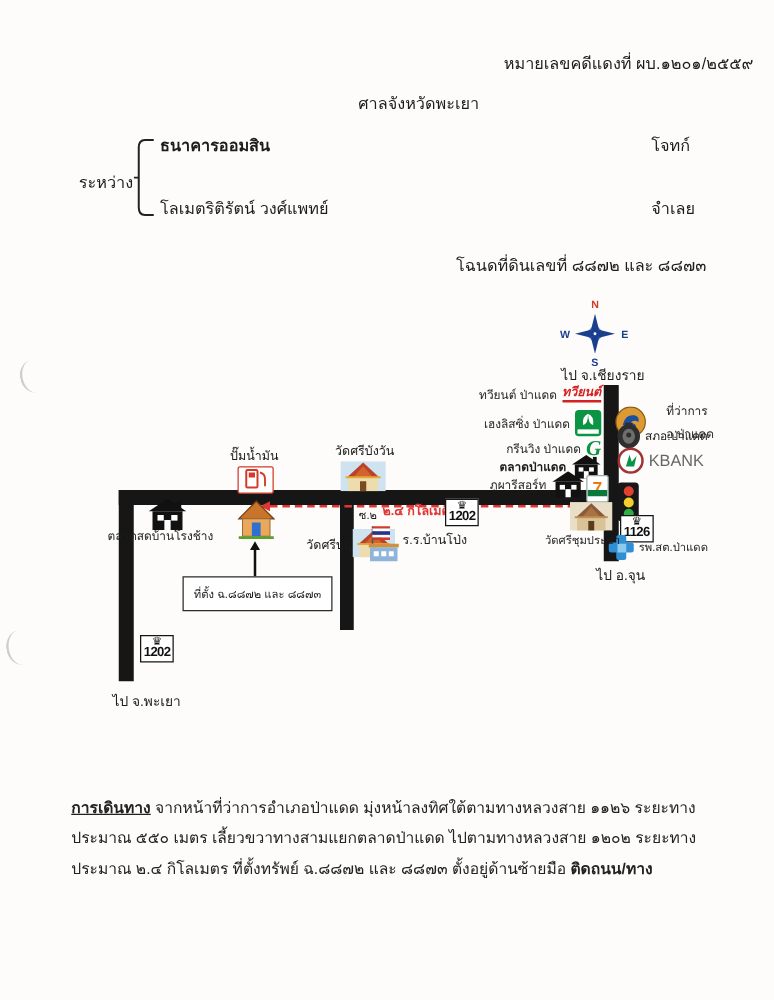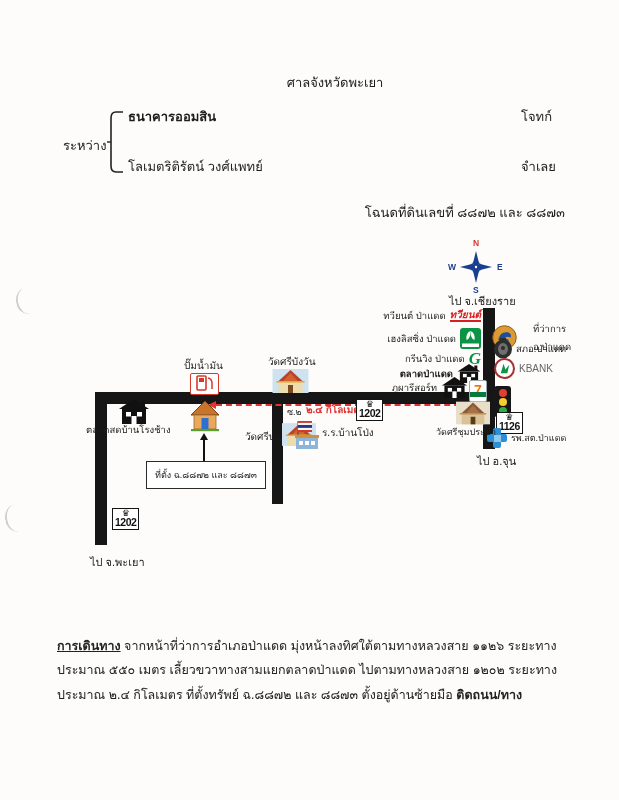--- a/index.html
+++ b/index.html
@@ -38,20 +38,21 @@
   .scan-arc{position:absolute;border-left:2px solid #a9a9a9;border-radius:50% ;opacity:.55;}
   .dirs{position:absolute;left:57px;top:634px;width:514px;font-size:12.5px;line-height:1.95;text-align:left;color:#222;}
   .dirs .head{font-weight:bold;text-decoration:underline;}
   .dirs .emp{font-weight:bold;}
 </style>
 </head>
 <body>
 
 <div class="page">
 
+  <div class="lbl hdr" style="left:403px;top:44px;">หมายเลขคดีแดงที่ ผบ.๑๒๐๑/๒๕๕๙</div>
   <div class="lbl hdr" style="left:60px;top:76px;width:550px;text-align:center;">ศาลจังหวัดพะเยา</div>
 
   <div class="lbl hdr" style="left:63px;top:139px;">ระหว่าง</div>
   <svg class="abs" style="left:107px;top:110px;" width="18" height="64" viewBox="0 0 18 64">
     <path d="M16,2 H9 Q4,2 4,8 V56 Q4,62 9,62 H16" fill="none" stroke="#222" stroke-width="1.6"></path>
     <line x1="0" y1="32" x2="4" y2="32" stroke="#222" stroke-width="1.4"></line>
   </svg>
   <div class="lbl hdr" style="left:128px;top:110px;font-weight:600;">ธนาคารออมสิน</div>
   <div class="lbl hdr" style="left:521px;top:110px;">โจทก์</div>
   <div class="lbl hdr" style="left:128px;top:160px;">โลเมตริติรัตน์  วงศ์แพทย์</div>
@@ -225,21 +226,21 @@
       <rect x="7" y="0" width="6" height="4" fill="#2e2e2e"></rect>
     </svg>
     <span class="t">สภอ.ป่าแดด</span>
   </div>
   <div class="row" style="left:494px;top:358px;gap:4px;">
     <span class="kb" style="position:relative;">
       <svg width="17" height="17" viewBox="0 0 18 18">
           <path d="M5,14 L8,4 L10,10 L14,5 L12,14 Z" fill="#0b9444"></path>
         </svg>
     </span>
-    <span class="t" style="color:#666;font-size:10px;">KBANK</span>
+    <span class="t" style="color:#666;font-size:13px;">KBANK</span>
   </div>
 
   <div class="tl" style="left:494px;top:386px;">
     <i style="background:#e04030;"></i>
       <i style="background:#f7ce2a;"></i>
       <i style="background:#2fae44;"></i>
   </div>
   <div class="shield" style="left:496px;top:412px;">
     <span class="crown">♛</span>
     <span class="num">1126</span>

